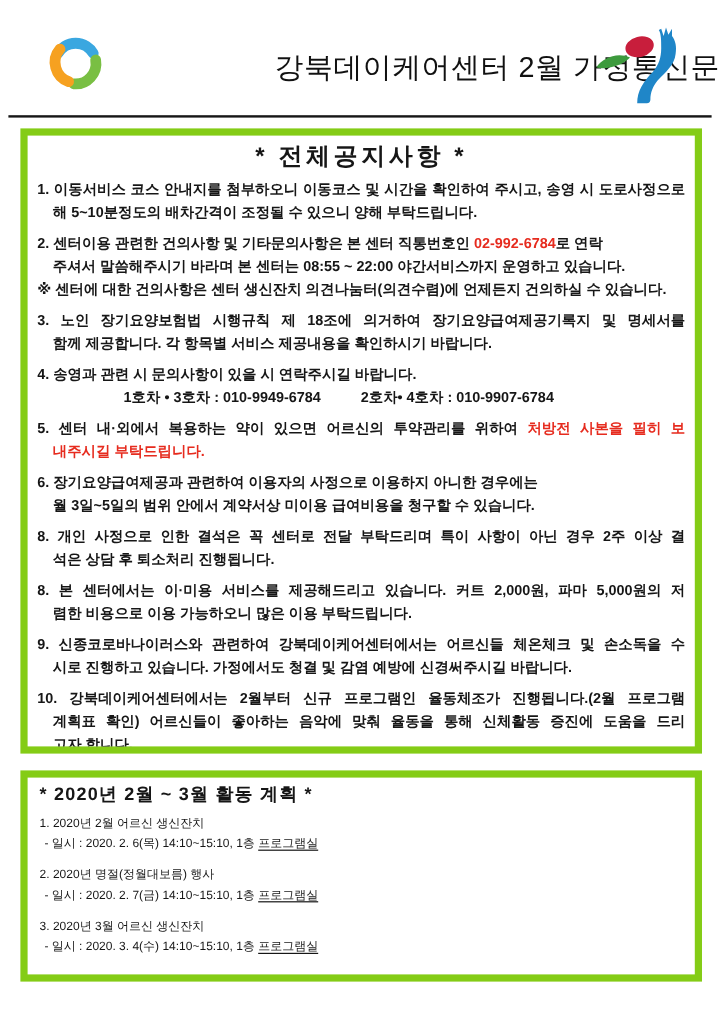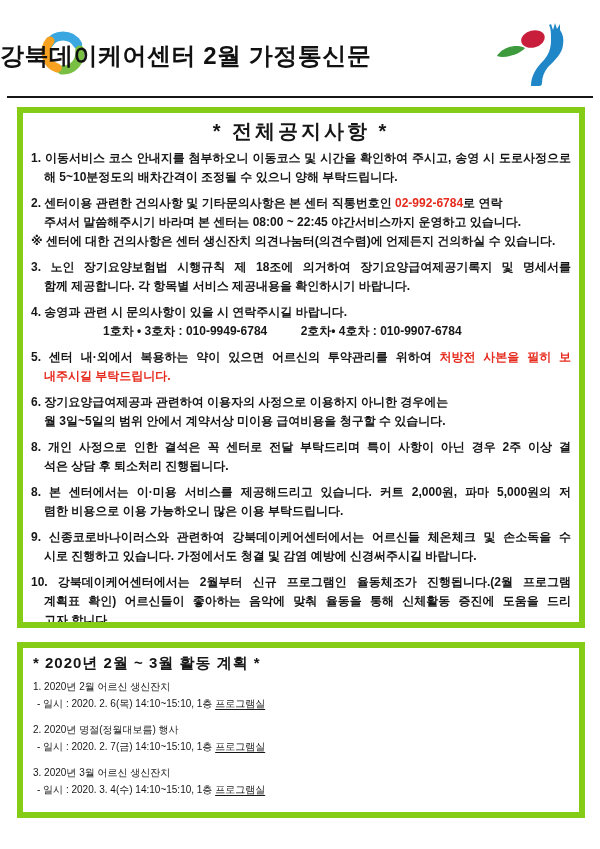--- a/index.html
+++ b/index.html
@@ -3,22 +3,22 @@
 <meta charset="utf-8">
 <style>
   html,body{margin:0;padding:0;background:#ffffff;}
   .page{
     position:relative;width:600px;height:849px;overflow:hidden;background:#ffffff;
     font-family:"Liberation Sans","DejaVu Sans",sans-serif;color:#161616;
   }
   
   .header{position:relative;height:96px;}
   .header-title{
-    position:absolute;left:0;right:0;top:40px;margin:0;text-align:left;
-    font-size:24px;font-weight:700;letter-spacing:0.5px;color:#111;
+    position:absolute;left:0;right:0;top:40px;margin:0;text-align:right;
+    font-size:24px;font-weight:400;letter-spacing:0.5px;color:#111;
   }
   .logo{position:absolute;display:block;}
   .logo-left{left:37px;top:27px;width:52px;height:52px;}
   .logo-right{right:32px;top:22px;width:74px;height:66px;}
   .rule{height:0;border-top:2px solid #161616;margin:0 7px;}
   
   .box{
     box-sizing:border-box;border:6px solid #84cc16;margin:9px 15px 0 17px;
     overflow:hidden;background:#fff;
   }
@@ -76,21 +76,21 @@
 
   <section class="box box1">
     <div class="box1-title">* 전체공지사항 *</div>
     <div>
         <div class="item">
           <div class="line j"><span class="">1. 이동서비스 코스 안내지를 첨부하오니 이동코스 및 시간을 확인하여 주시고, 송영 시 도로사정으로 인</span></div>
           <div class="line ind1"><span class="">해 5~10분정도의 배차간격이 조정될 수 있으니 양해 부탁드립니다.</span></div>
         </div>
         <div class="item">
           <div class="line"><span class="">2. 센터이용 관련한 건의사항 및 기타문의사항은 본 센터 직통번호인 </span><span class="red ">02-992-6784</span><span class="">로 연락</span></div>
-          <div class="line ind1"><span class="">주셔서 말씀해주시기 바라며 본 센터는 08:00 ~ 22:45 야간서비스까지 운영하고 있습니다.</span></div>
+          <div class="line ind1"><span class="">주셔서 말씀해주시기 바라며 본 센터는 08:55 ~ 22:00 야간서비스까지 운영하고 있습니다.</span></div>
           <div class="line"><span class="">※ 센터에 대한 건의사항은 센터 생신잔치 의견나눔터(의견수렴)에 언제든지 건의하실 수 있습니다.</span></div>
         </div>
         <div class="item">
           <div class="line j"><span class="">3. 노인 장기요양보험법 시행규칙 제 18조에 의거하여 장기요양급여제공기록지 및 명세서를</span></div>
           <div class="line ind1"><span class="">함께 제공합니다. 각 항목별 서비스 제공내용을 확인하시기 바랍니다.</span></div>
         </div>
         <div class="item">
           <div class="line"><span class="">4. 송영과 관련 시 문의사항이 있을 시 연락주시길 바랍니다.</span></div>
           <div class="line ind4"><span class="">1호차 • 3호차 : 010-9949-6784&nbsp;&nbsp;&nbsp;&nbsp;&nbsp;&nbsp;&nbsp;&nbsp;&nbsp;&nbsp;2호차• 4호차 : 010-9907-6784</span></div>
         </div>

